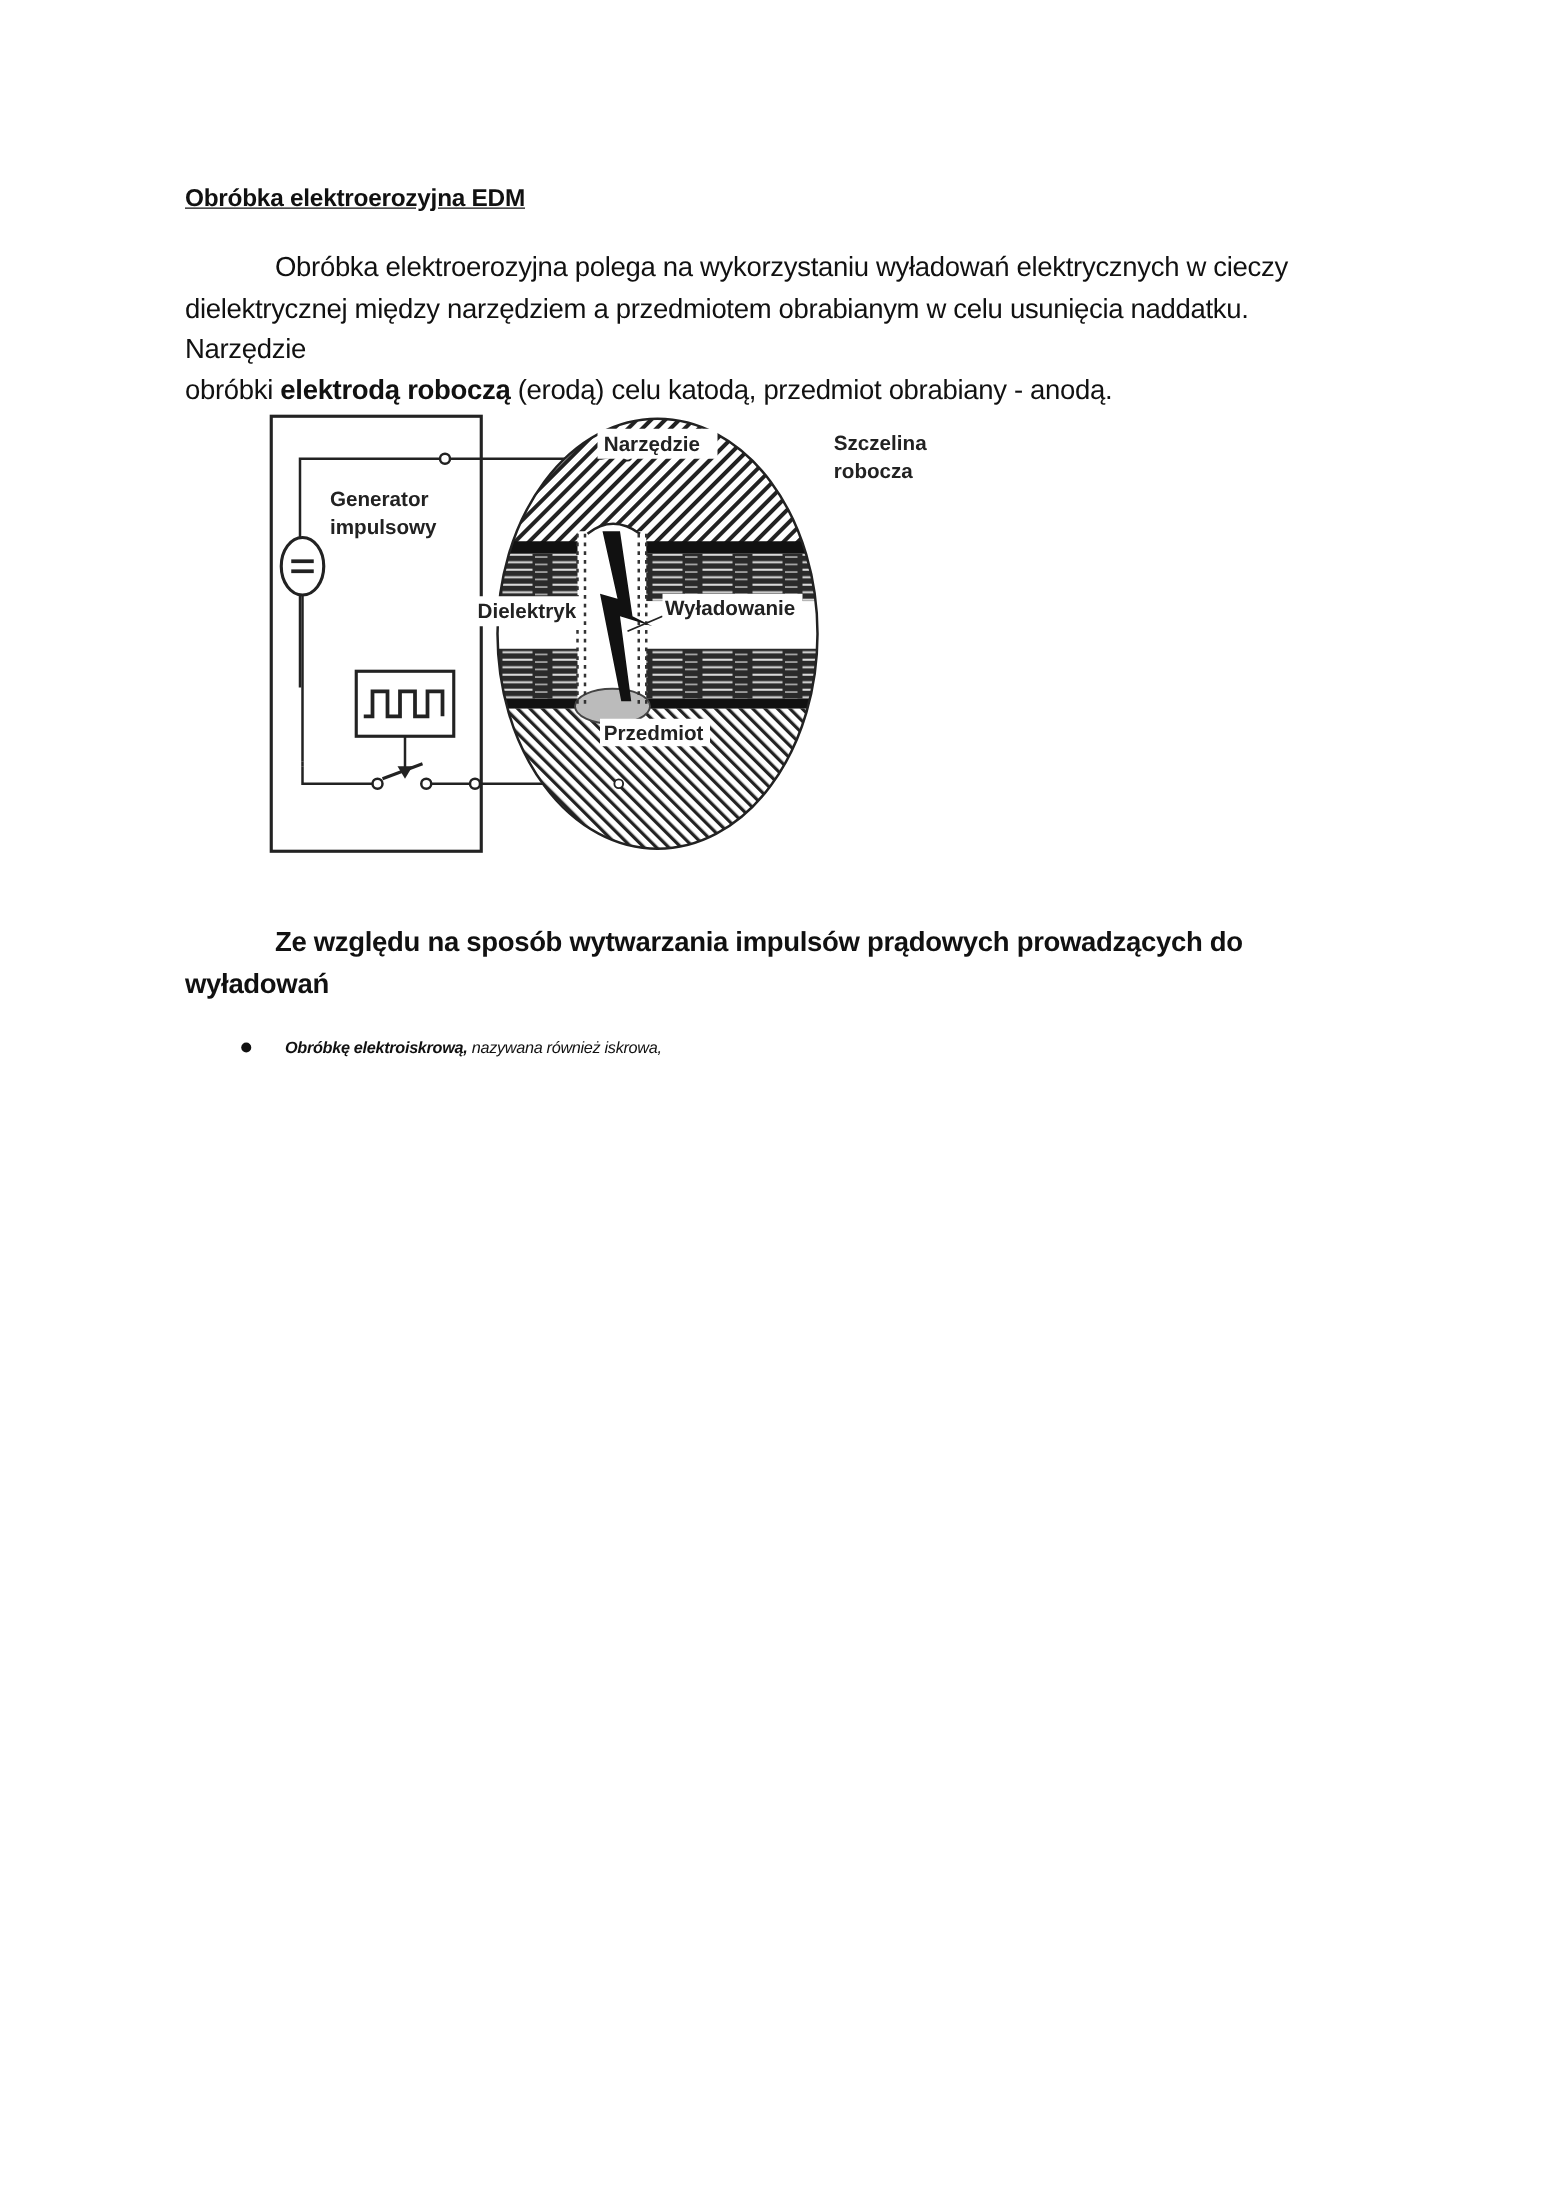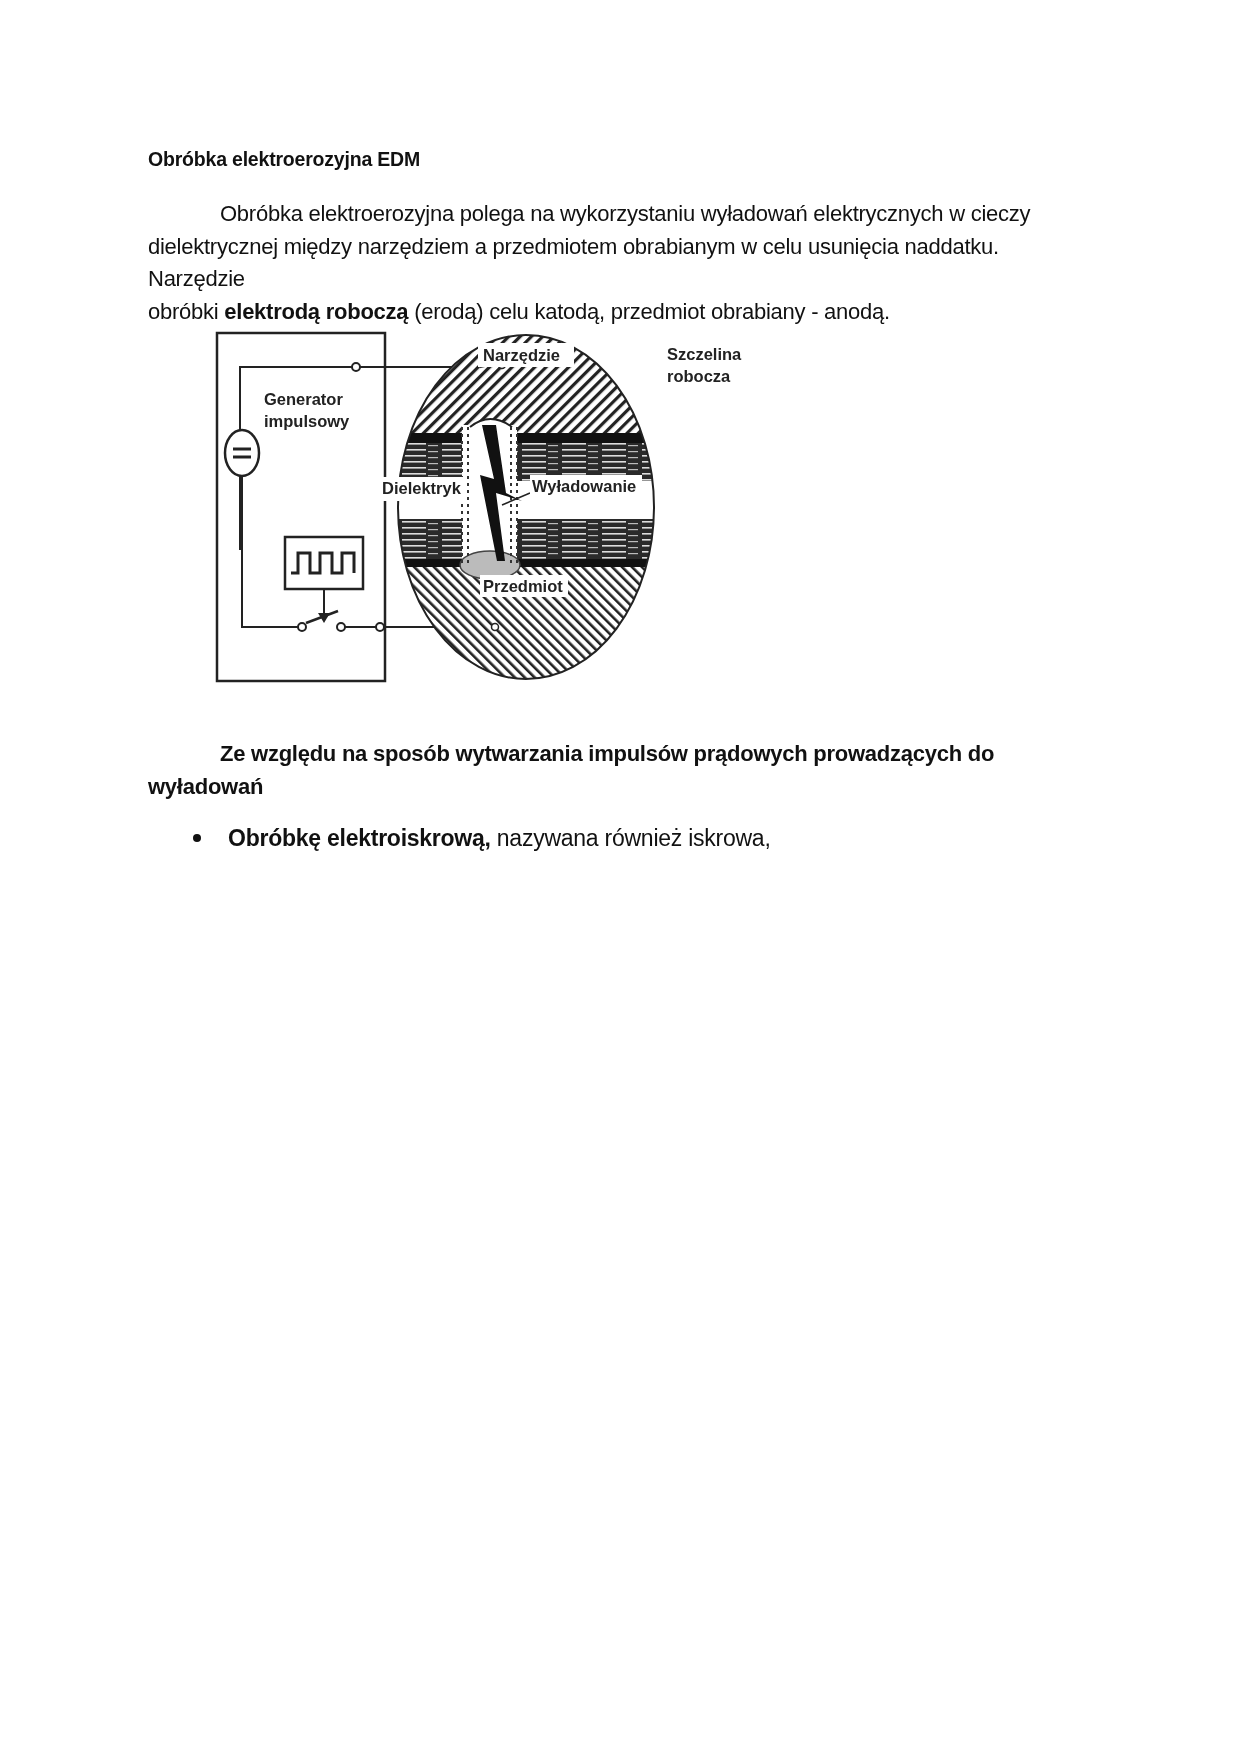--- a/index.html
+++ b/index.html
@@ -4,34 +4,35 @@
   <style>
     html, body { margin: 0; padding: 0; background: #ffffff; }
     body {
       width: 1240px; height: 1754px; position: relative; overflow: hidden;
       font-family: "Liberation Sans", "DejaVu Sans", sans-serif;
       color: #111;
     }
     .page { position: absolute; left: 0; top: 0; width: 1240px; height: 1754px; }
     .heading {
       position: absolute; left: 148px; top: 148px;
-      font-size: 19.5px; font-weight: bold; letter-spacing: -0.2px;
+      font-size: 19.5px; font-weight: bold; letter-spacing: -0.2px; text-decoration: underline;
     }
     .para {
       position: absolute; left: 148px; width: 940px;
       font-size: 22px; line-height: 32.5px; letter-spacing: -0.25px;
     }
     .para .indent { display: inline-block; width: 72px; }
     .p1 { top: 198px; }
     .p2 { top: 738px; font-weight: bold; }
     .bullets { position: absolute; left: 148px; top: 822px; margin: 0; padding: 0; list-style: none; }
     .bullets li {
-      position: relative; font-size: 23px; line-height: 32px; height: 32px;
+      position: relative; font-size: 13px; line-height: 32px; height: 32px;
       padding-left: 80px; margin-bottom: 22px; letter-spacing: -0.25px;
       white-space: nowrap;
+      font-style: italic;
     }
     .bullets li .dot {
       position: absolute; left: 45px; top: 12px; width: 8px; height: 8px;
       border-radius: 50%; background: #111;
     }
     b { font-weight: bold; }
     .figure { position: absolute; left: 200px; top: 315px; width: 600px; height: 380px; }
     .figure svg { width: 600px; height: 380px; }
     .lbl { font-family: "Liberation Sans", sans-serif; font-size: 16.5px; font-weight: bold; fill: #222; }
   </style>

